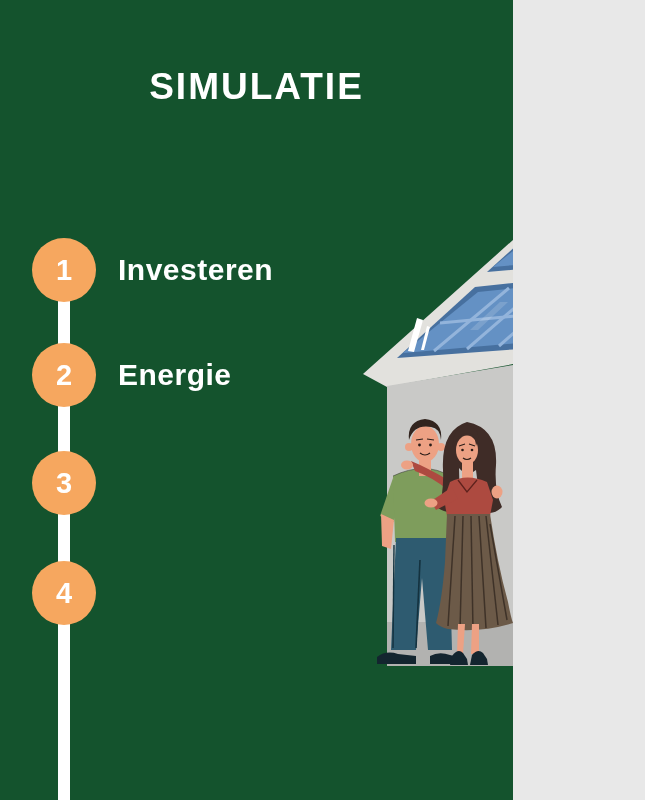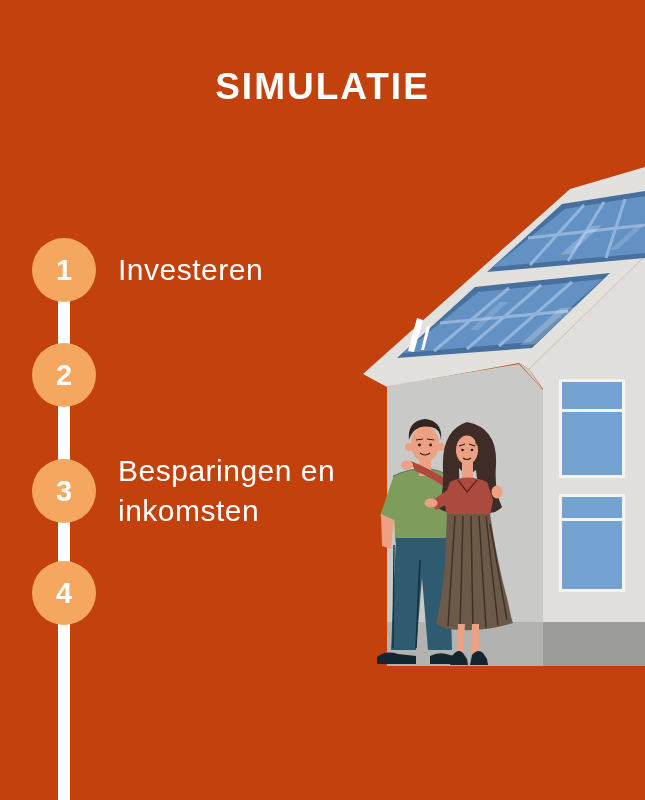--- a/index.html
+++ b/index.html
@@ -1,18 +1,18 @@
 <!DOCTYPE html>
 <html><head>
 <meta charset="utf-8">
 <style>
   html,body{margin:0;padding:0;background:#e8e8e8;}
   .canvas{
-    position:relative;width:645px;height:800px;overflow:hidden;
-    background:#c2410c;
+    position:relative;width:513px;height:800px;overflow:hidden;
+    background:#14532d;
     font-family:"Liberation Sans",sans-serif;
   }
   .page-title{
     position:absolute;top:64px;left:0;width:100%;
     text-align:center;color:#ffffff;
     font-size:37px;font-weight:700;letter-spacing:2px;line-height:46px;
   }
   .connector-line{
     position:absolute;left:58px;top:270px;width:12px;height:530px;
     background:#ffffff;
@@ -21,21 +21,21 @@
     position:absolute;left:32px;display:flex;align-items:center;gap:22px;
   }
   .step-1{top:238px;} .step-2{top:343px;} .step-3{top:451px;} .step-4{top:561px;}
   .step-badge{
     width:64px;height:64px;border-radius:50%;
     background:#F6A75F;color:#ffffff;
     display:flex;align-items:center;justify-content:center;
     font-size:29px;font-weight:700;flex:0 0 auto;
   }
   .step-label{
-    color:#ffffff;font-size:30px;font-weight:400;letter-spacing:.5px;
+    color:#ffffff;font-size:30px;font-weight:700;letter-spacing:.5px;
     line-height:40px;max-width:240px;
   }
   .illustration{position:absolute;left:0;top:0;width:645px;height:800px;pointer-events:none;}
 </style>
 </head>
 <body>
 
 <div class="canvas">
 
   <div class="connector-line"></div>
@@ -166,22 +166,22 @@
   </svg>
 
   <div class="page-title">SIMULATIE</div>
 
   <div class="step step-1">
     <div class="step-badge">1</div>
     <div class="step-label">Investeren</div>
   </div>
   <div class="step step-2">
     <div class="step-badge">2</div>
+    <div class="step-label">Energie</div>
   </div>
   <div class="step step-3">
     <div class="step-badge">3</div>
-    <div class="step-label">Besparingen en inkomsten</div>
   </div>
   <div class="step step-4">
     <div class="step-badge">4</div>
   </div>
 
 </div>
 
 </body></html>

